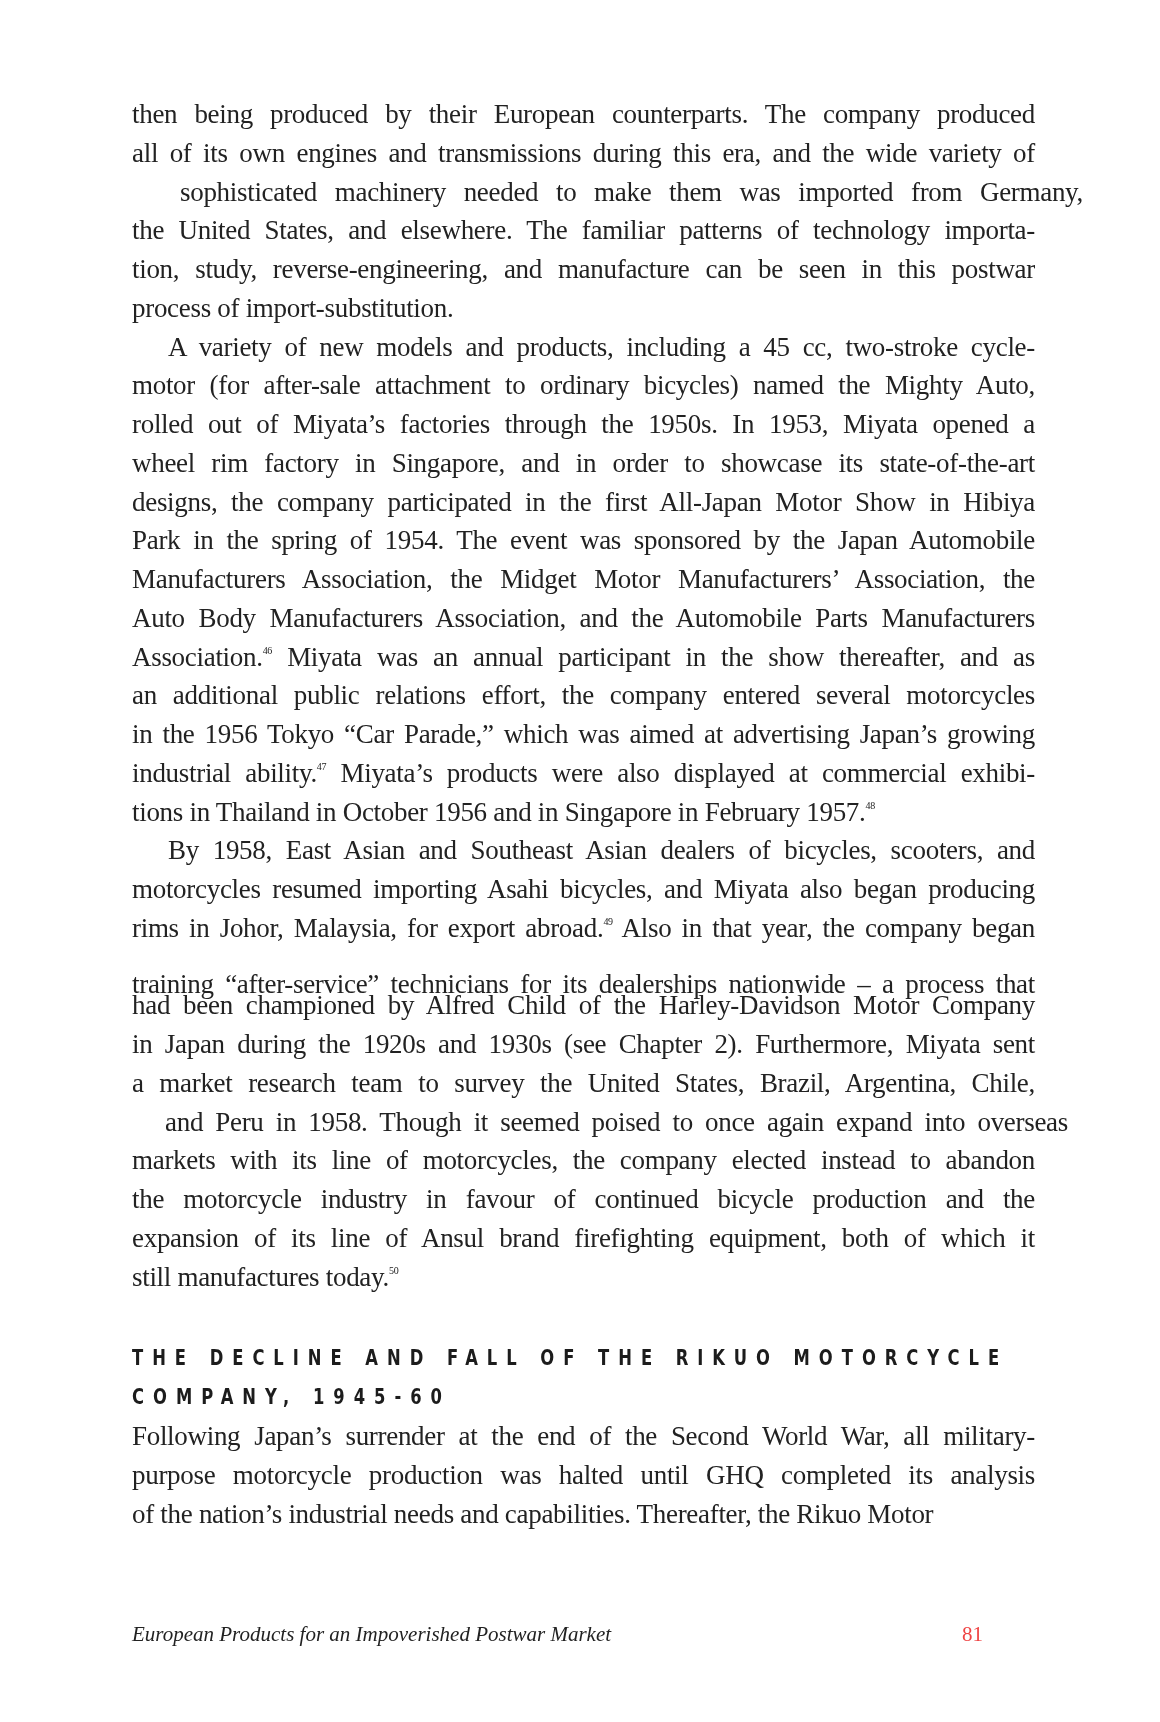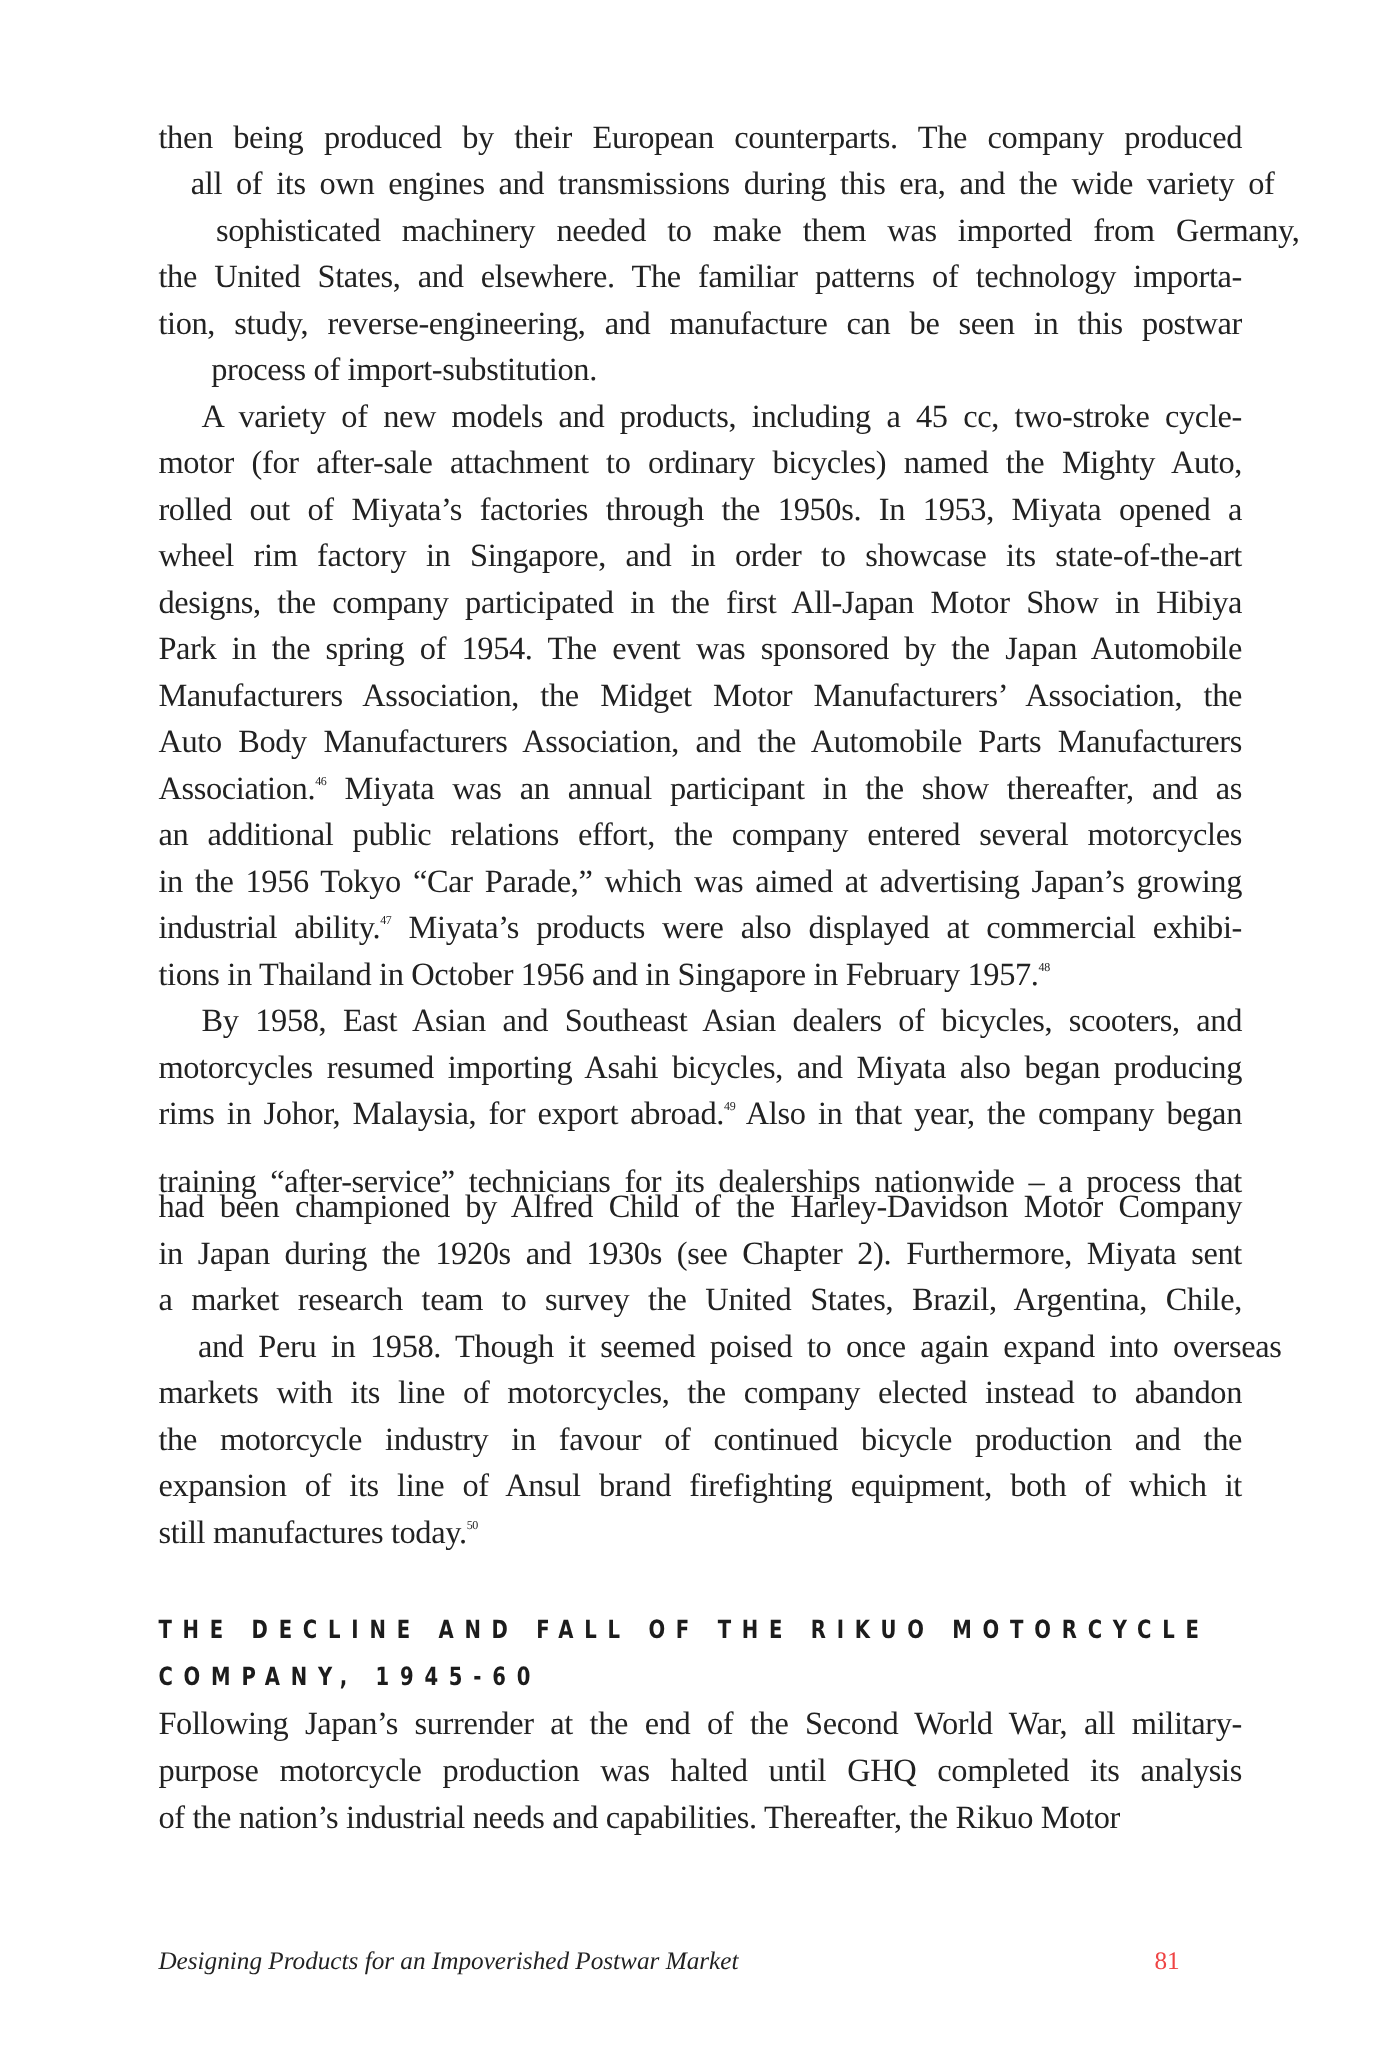--- a/index.html
+++ b/index.html
@@ -53,25 +53,25 @@
       font-size: 21px;
       color: #ef4444;
     }
   </style>
 </head>
 <body>
 
 <div class="page">
   <div id="body-text">
       <div class="line" style="top: 95px;"><span>then being produced by their European counterparts. The company produced</span></div>
-      <div class="line" style="top: 133.75px; margin-left: 27px;"><span>all of its own engines and transmissions during this era, and the wide variety of</span></div>
+      <div class="line" style="top: 133.75px;"><span>all of its own engines and transmissions during this era, and the wide variety of</span></div>
       <div class="line" style="top: 172.5px; margin-left: 48px;"><span>sophisticated machinery needed to make them was imported from Germany,</span></div>
       <div class="line" style="top: 211.25px;"><span>the United States, and elsewhere. The familiar patterns of technology importa-</span></div>
       <div class="line" style="top: 250px;"><span>tion, study, reverse-engineering, and manufacture can be seen in this postwar</span></div>
-      <div class="line last" style="top: 288.75px; margin-left: 44px;"><span>process of import-substitution.</span></div>
+      <div class="line last" style="top: 288.75px;"><span>process of import-substitution.</span></div>
       <div class="line indent" style="top: 327.5px;"><span>A variety of new models and products, including a 45 cc, two-stroke cycle-</span></div>
       <div class="line" style="top: 366.25px;"><span>motor (for after-sale attachment to ordinary bicycles) named the Mighty Auto,</span></div>
       <div class="line" style="top: 405px;"><span>rolled out of Miyata’s factories through the 1950s. In 1953, Miyata opened a</span></div>
       <div class="line" style="top: 443.75px;"><span>wheel rim factory in Singapore, and in order to showcase its state-of-the-art</span></div>
       <div class="line" style="top: 482.5px;"><span>designs, the company participated in the first All-Japan Motor Show in Hibiya</span></div>
       <div class="line" style="top: 521.25px;"><span>Park in the spring of 1954. The event was sponsored by the Japan Automobile</span></div>
       <div class="line" style="top: 560px;"><span>Manufacturers Association, the Midget Motor Manufacturers’ Association, the</span></div>
       <div class="line" style="top: 598.75px;"><span>Auto Body Manufacturers Association, and the Automobile Parts Manufacturers</span></div>
       <div class="line" style="top: 637.5px;"><span>Association.</span><sup class="fn">46</sup><span> Miyata was an annual participant in the show thereafter, and as</span></div>
       <div class="line" style="top: 676.25px;"><span>an additional public relations effort, the company entered several motorcycles</span></div>
@@ -91,15 +91,15 @@
       <div class="line" style="top: 1218.75px;"><span>expansion of its line of Ansul brand firefighting equipment, both of which it</span></div>
       <div class="line last" style="top: 1257.5px;"><span>still manufactures today.</span><sup class="fn">50</sup></div>
     </div>
   <div class="heading" id="heading-1" style="top: 1339px;">THE DECLINE AND FALL OF THE RIKUO MOTORCYCLE</div>
   <div class="heading" id="heading-2" style="top: 1378px;">COMPANY, 1945-60</div>
   <div id="section-text">
       <div class="line" style="top: 1417px;"><span>Following Japan’s surrender at the end of the Second World War, all military-</span></div>
       <div class="line" style="top: 1455.75px;"><span>purpose motorcycle production was halted until GHQ completed its analysis</span></div>
       <div class="line last" style="top: 1494.5px;"><span>of the nation’s industrial needs and capabilities. Thereafter, the Rikuo Motor</span></div>
     </div>
-  <div class="footer-title">Designing Products for an Impoverished Postwar Market</div>
+  <div class="footer-title">European Products for an Impoverished Postwar Market</div>
   <div class="page-number">81</div>
 </div>
 
 </body></html>

